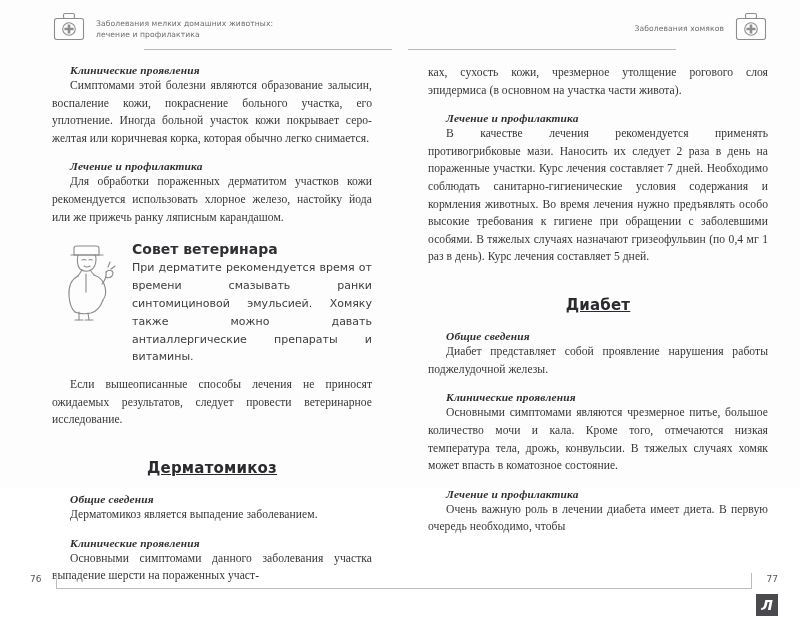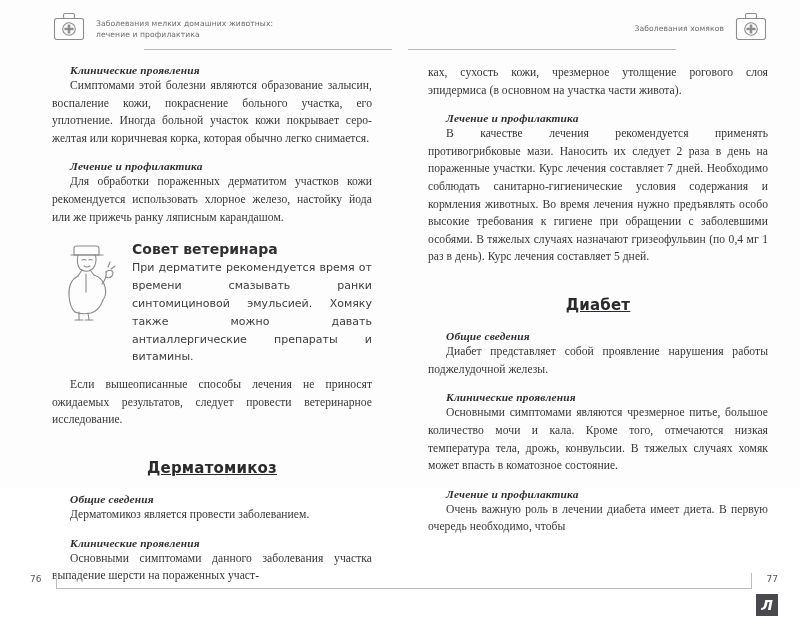--- a/index.html
+++ b/index.html
@@ -235,21 +235,21 @@
           <div class="advice-title">Совет ветеринара</div>
           <p class="advice-text">При дерматите рекомендуется время от времени смазывать ранки синтомициновой эмульсией. Хомяку также можно давать антиаллергические препараты и витамины.</p>
         </div>
       </div>
 
       <p class="body">Если вышеописанные способы лечения не приносят ожидаемых результатов, следует провести ветеринарное исследование.</p>
 
       <h2 class="chapter">Дерматомикоз</h2>
 
       <h3 class="subhead first">Общие сведения</h3>
-      <p class="body">Дерматомикоз является провести заболеванием.</p>
+      <p class="body">Дерматомикоз является выпадение заболеванием.</p>
 
       <h3 class="subhead">Клинические проявления</h3>
       <p class="body">Основными симптомами данного заболевания участка выпадение шерсти на пораженных участ-</p>
 
     </div>
 
     <div class="footer footer-left">
       <span class="folio footer-left-folio">76</span>
       <span class="foot-tick"></span>
       <span class="foot-rule"></span>

